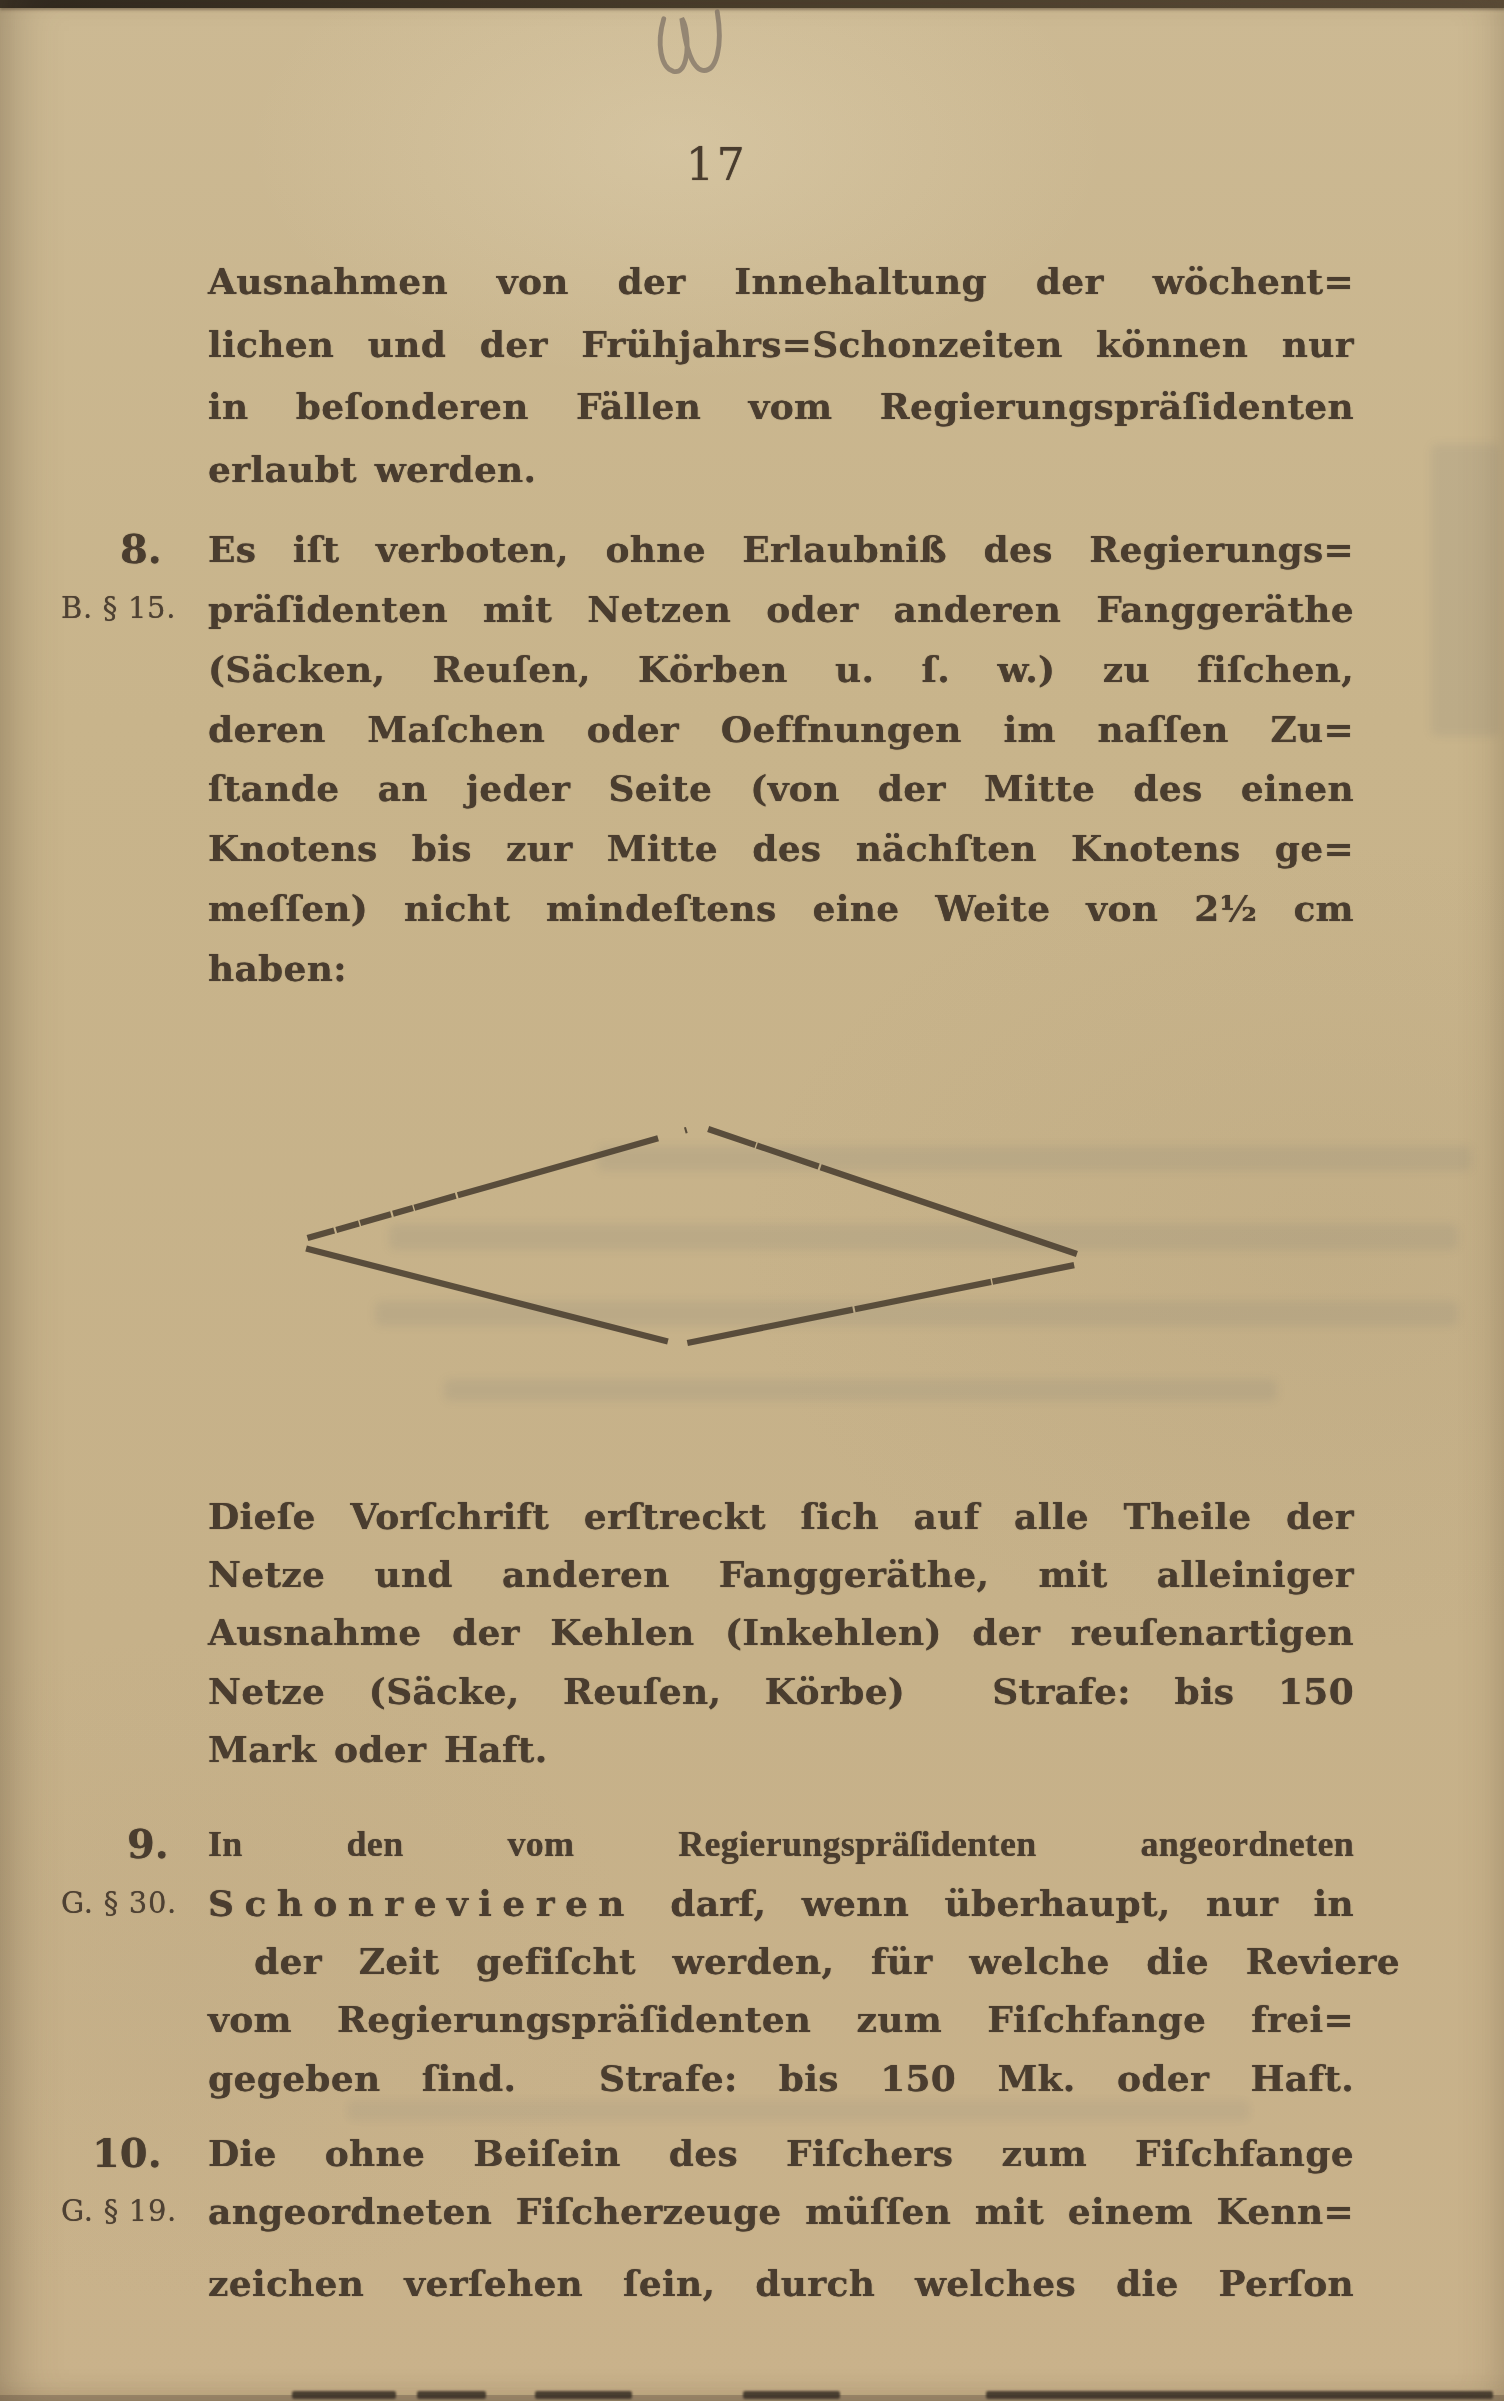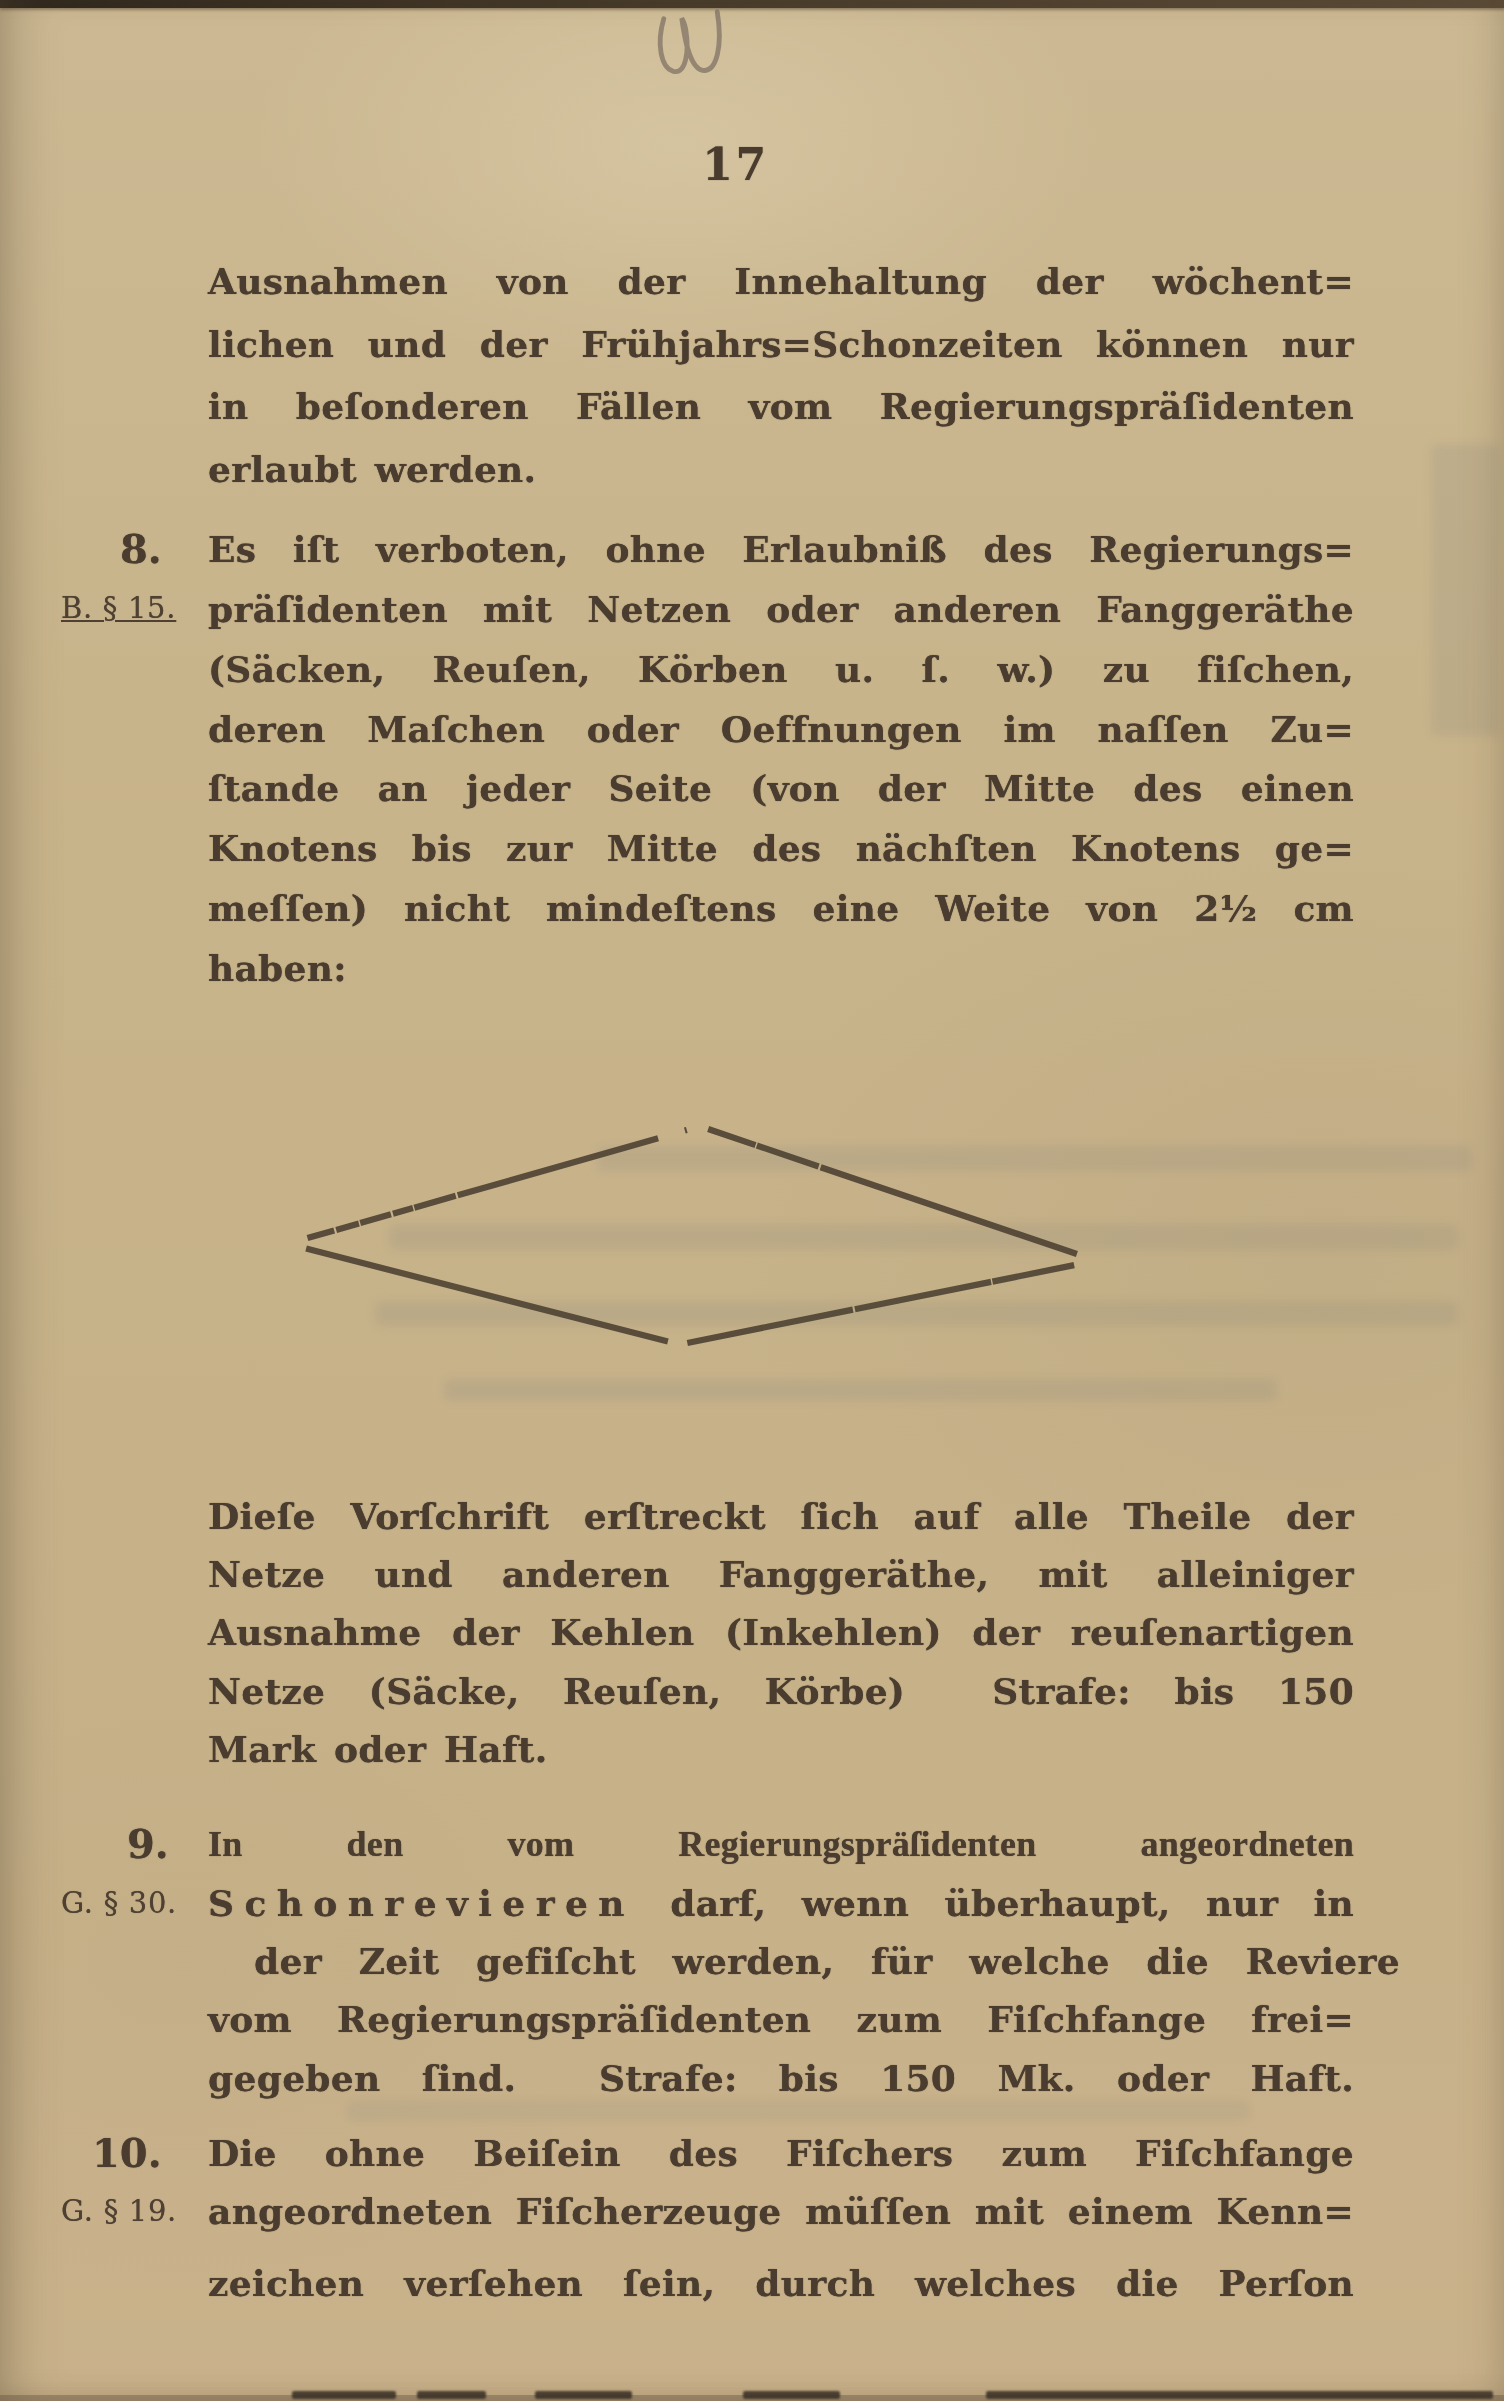--- a/index.html
+++ b/index.html
@@ -16,22 +16,22 @@
   .vignette{position:absolute;inset:0;pointer-events:none;
     box-shadow:inset 38px 0 49px -28px rgba(92,76,54,.38),
                inset -28px 0 42px -24px rgba(92,76,54,.28),
                inset 0 -17.4px 31px -17.4px rgba(92,76,54,.25);}
   .top-edge{position:absolute;left:0;top:0;width:100%;height:8.3px;
     background:linear-gradient(90deg,#2e271d,#473b2a 45%,#5a4b37);
     box-shadow:0 2.1px 2.8px rgba(70,58,42,.45);}
   .bottom-edge{position:absolute;left:0;top:2389px;width:100%;height:12.5px;}
   .bottom-strip{position:absolute;left:0;top:5.6px;width:100%;height:7px;background:rgba(58,48,38,.28);}
   .frag{position:absolute;top:2.1px;height:7.6px;background:#332c24;filter:blur(1px);opacity:.85;border-radius:2.1px;}
-  .page-number{position:absolute;left:686px;top:139px;width:83px;text-align:right;
-    font-size:44px;font-weight:700;color:#493c2e;letter-spacing:2.8px;
+  .page-number{position:absolute;left:686px;top:139px;width:83px;text-align:left;
+    font-size:44px;font-weight:400;color:#493c2e;letter-spacing:2.8px;
     text-shadow:0 0 1px rgba(62,50,38,.8);}
   .para{position:absolute;inset:0;pointer-events:none;}
   .line{position:absolute;left:208px;width:1146px;
     font-size:36px;font-weight:700;color:#4a3d2f;
     letter-spacing:0.3px;word-spacing:4.9px;white-space:normal;
     text-align:justify;text-align-last:justify;
     text-shadow:0 0 0.9px rgba(60,48,36,.85);}
   .line.last{text-align-last:left;}
   .spaced{letter-spacing:10.4px;}
   .para-number{position:absolute;font-size:40px;font-weight:700;color:#4a3d2f;
@@ -99,21 +99,21 @@
   <div class="para">
       <div class="line" style="top: 2124px; line-height: 58px;">Die ohne Beiſein des Fiſchers zum Fiſchfange</div>
       <div class="line" style="top: 2182px; line-height: 58px;">angeordneten Fiſcherzeuge müſſen mit einem Kenn=</div>
       <div class="line" style="top: 2240px; line-height: 58px; margin-top: 14px;">zeichen verſehen ſein, durch welches die Perſon</div>
     </div>
 
   <div class="para-number" style="left:120px;top:519px;line-height:60px;">8.</div>
   <div class="para-number" style="left:127px;top:1815px;line-height:58px;">9.</div>
   <div class="para-number" style="left:92px;top:2124px;line-height:58px;">10.</div>
 
-  <div class="margin-note" style="top:591px;text-decoration:underline;">B. § 15.</div>
+  <div class="margin-note" style="top:591px;">B. § 15.</div>
   <div class="margin-note" style="top:1886px;">G. § 30.</div>
   <div class="margin-note" style="top:2194px;">G. § 19.</div>
 
   <div class="figure-wrap">
     <svg width="813" height="250" viewBox="0 0 1170 360">
       <g stroke="#4e4233" stroke-width="9" stroke-linecap="butt" opacity="0.9" fill="none">
         <path d="M32,183 L583,26" stroke-dasharray="40 3 34 2 46 3 30 2 62 3 300"></path>
         <path d="M609,26 L1140,206" stroke-dasharray="72 2 94 3 500"></path>
         <path d="M1136,222 L579,334" stroke-dasharray="120 2 200 3 400"></path>
         <path d="M30,198 L551,332"></path>

